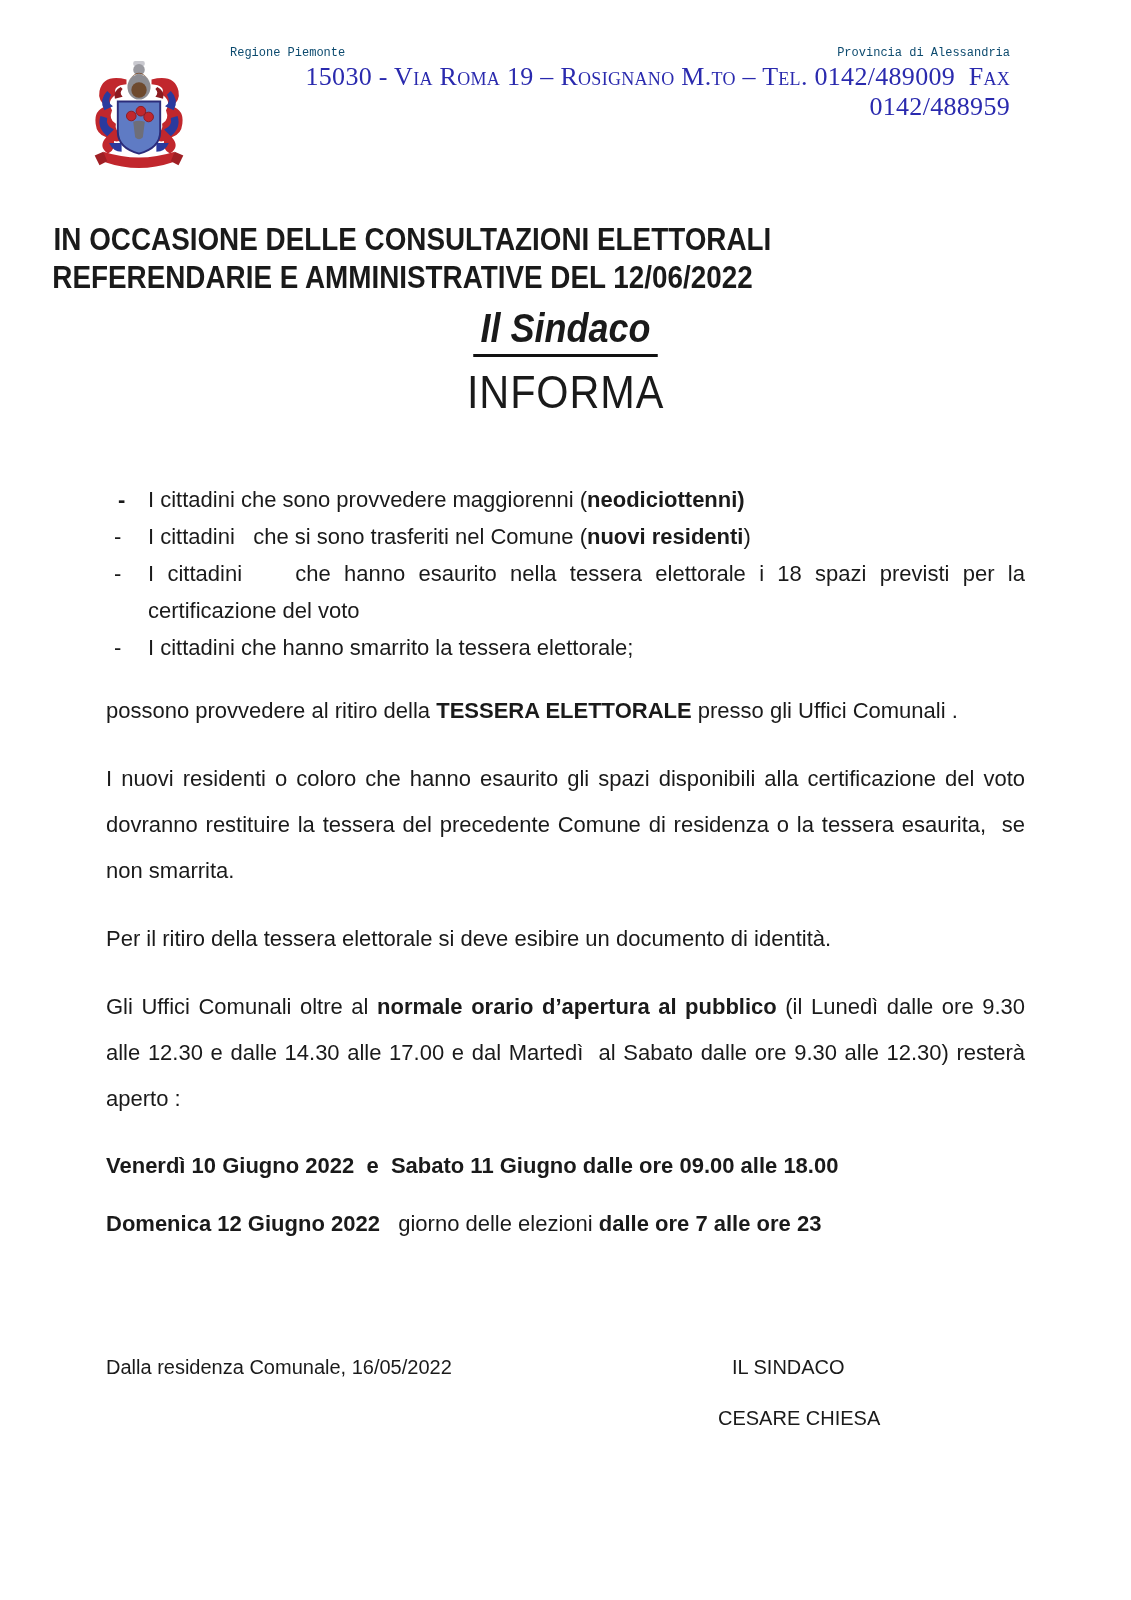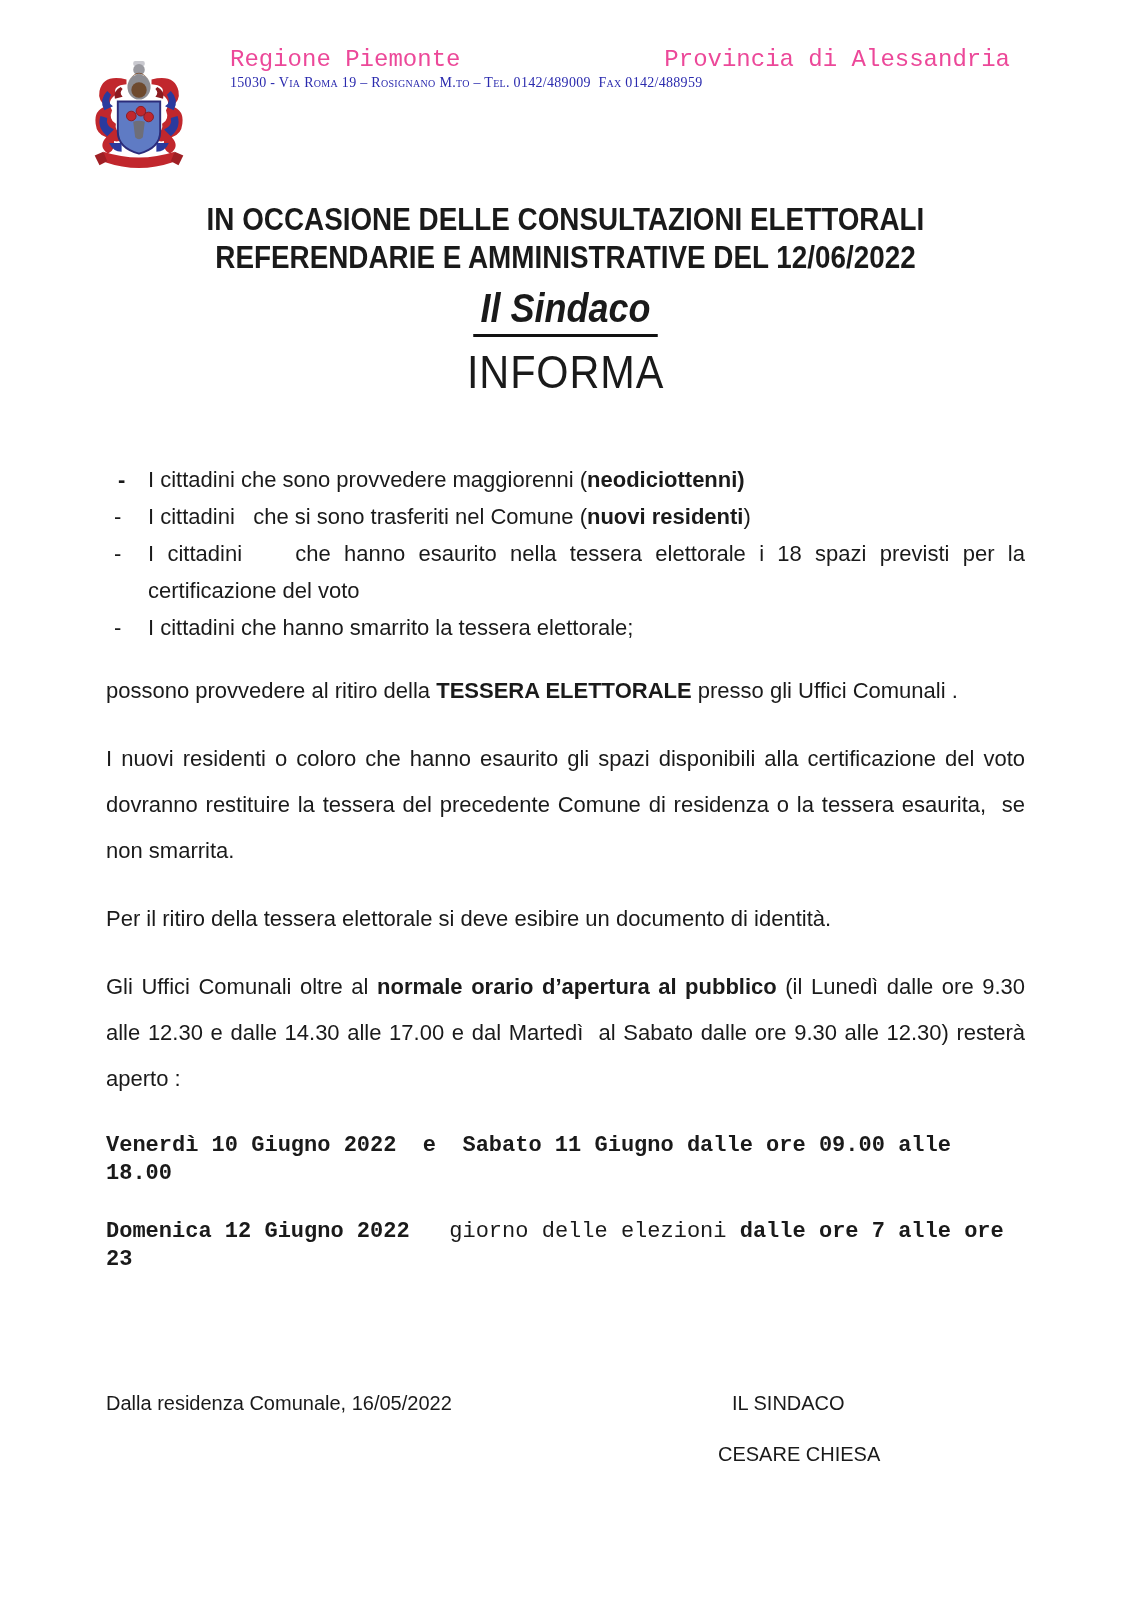--- a/index.html
+++ b/index.html
@@ -15,39 +15,39 @@
     font-family: "Liberation Sans", sans-serif;
     color: #1a1a1a;
   }
   
   .doc-header { position: relative; height: 138px; }
   .crest { position: absolute; left: 86px; top: 8px; width: 106px; height: 124px; }
   .head-text { margin-left: 230px; margin-right: 121px; }
   .head-row {
     display: flex; justify-content: space-between;
     font-family: "Liberation Mono", monospace;
-    font-size: 24px; color: #ec4899;
+    font-size: 12px; color: #0c4a6e;
   }
   .muni-title {
     text-align: center; margin-top: 8px;
     font-family: "Liberation Serif", serif;
     font-variant: small-caps;
     font-size: 42px; line-height: 46px;
     color: #2323ae; letter-spacing: 1px;
     white-space: nowrap;
   }
   .address {
-    text-align: left; margin-top: 2px;
+    text-align: right; margin-top: 2px;
     font-family: "Liberation Serif", serif;
     font-variant: small-caps;
-    font-size: 14px; color: #2a2aae; letter-spacing: 0.3px;
+    font-size: 26px; color: #2a2aae; letter-spacing: 0.3px;
     white-space: pre-wrap;
   }
   
-  .occasion { margin-top: 16px; text-align: center; }
+  .occasion { margin-top: 36px; text-align: left; }
   .occ-line {
     display: inline-block;
     font-weight: bold; font-size: 32px; line-height: 38px;
     transform: scaleX(0.87); transform-origin: 50% 50%;
     white-space: nowrap;
   }
   .issuer-wrap { text-align: center; margin-top: 8px; }
   .issuer {
     display: inline-block;
     font-weight: bold; font-style: italic;
@@ -67,21 +67,21 @@
   .content { margin: 0 106px; font-size: 22px; }
   .bullet-list { margin-top: 62px; }
   .bullet-row { display: flex; line-height: 37px; }
   .dash { width: 42px; flex: 0 0 42px; padding-left: 8px; box-sizing: border-box; }
   .dash.dash-strong { font-weight: bold; padding-left: 12px; }
   .bullet-text { flex: 1; white-space: pre-wrap; }
   .bullet-text.justify { text-align: justify; }
   .para { line-height: 46px; margin-top: 9px; white-space: pre-wrap; }
   .para.first { margin-top: 22px; }
   .para.justify { text-align: justify; }
-  .sched { line-height: 28px; margin-top: 30px; white-space: pre-wrap; font-family: Liberation Mono, monospace; }
+  .sched { line-height: 28px; margin-top: 30px; white-space: pre-wrap; }
   .b { font-weight: bold; }
   
   .footer {
     margin: 118px 106px 0 106px;
     display: flex;
     font-size: 20px; font-weight: normal;
   }
   .place-date { flex: 1; }
   .sig-block { width: 307px; flex: 0 0 307px; }
   .sig-role { margin-left: 14px; }

